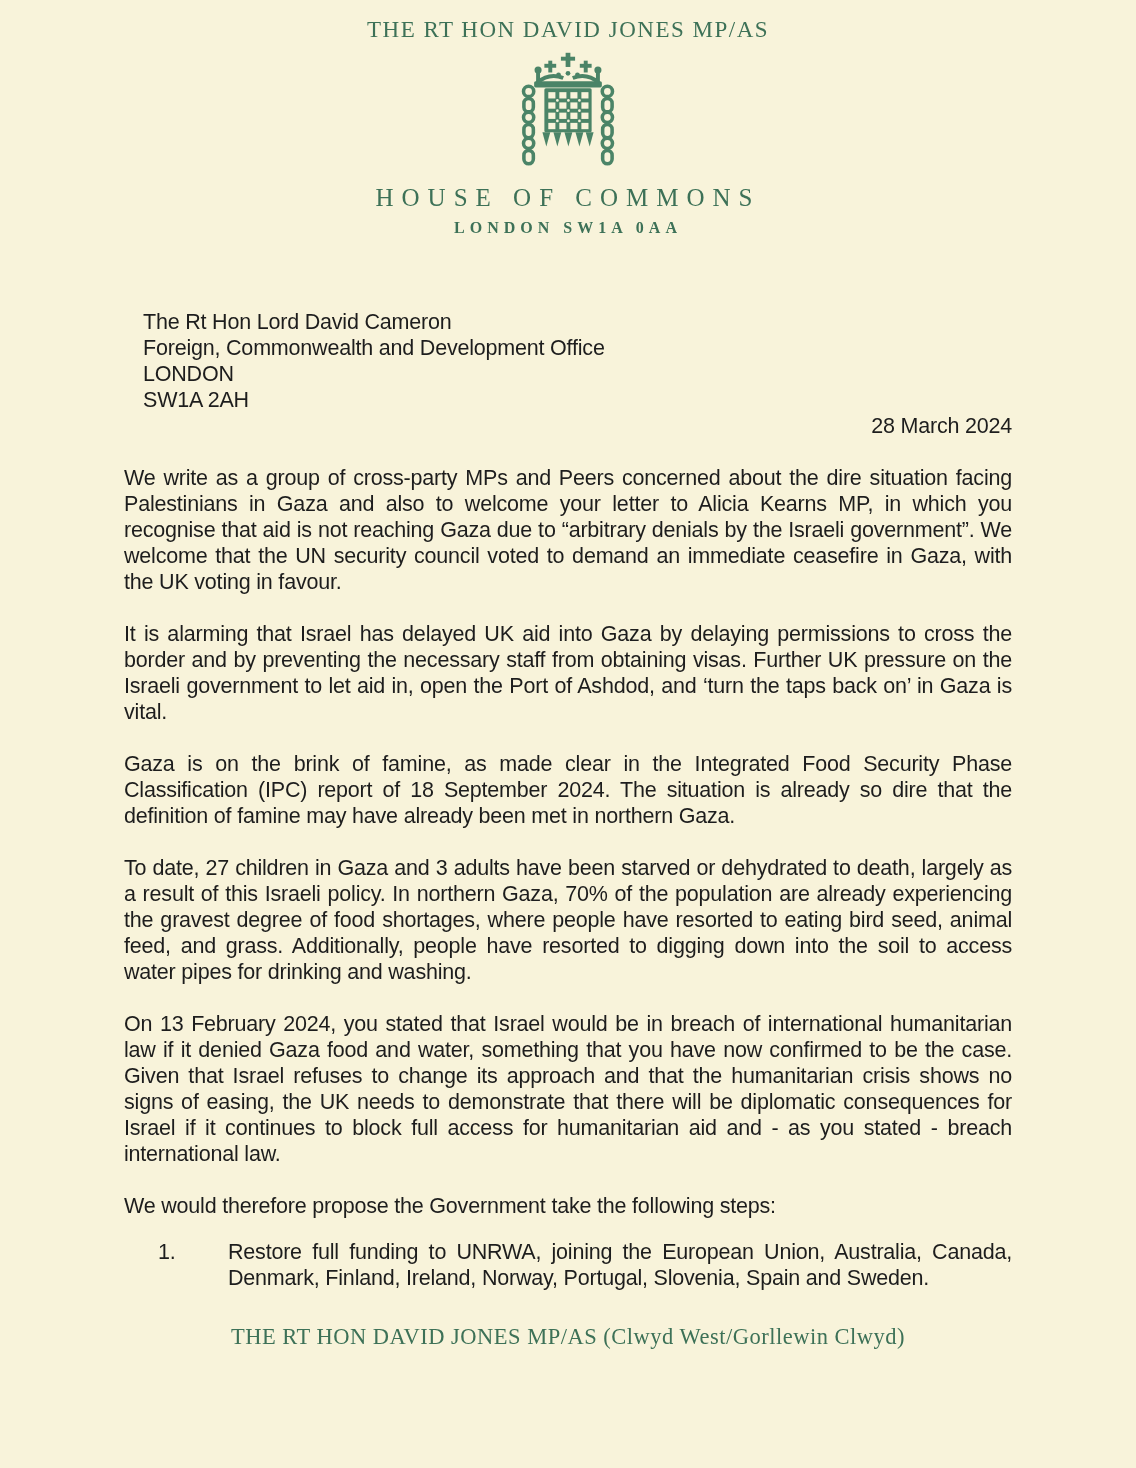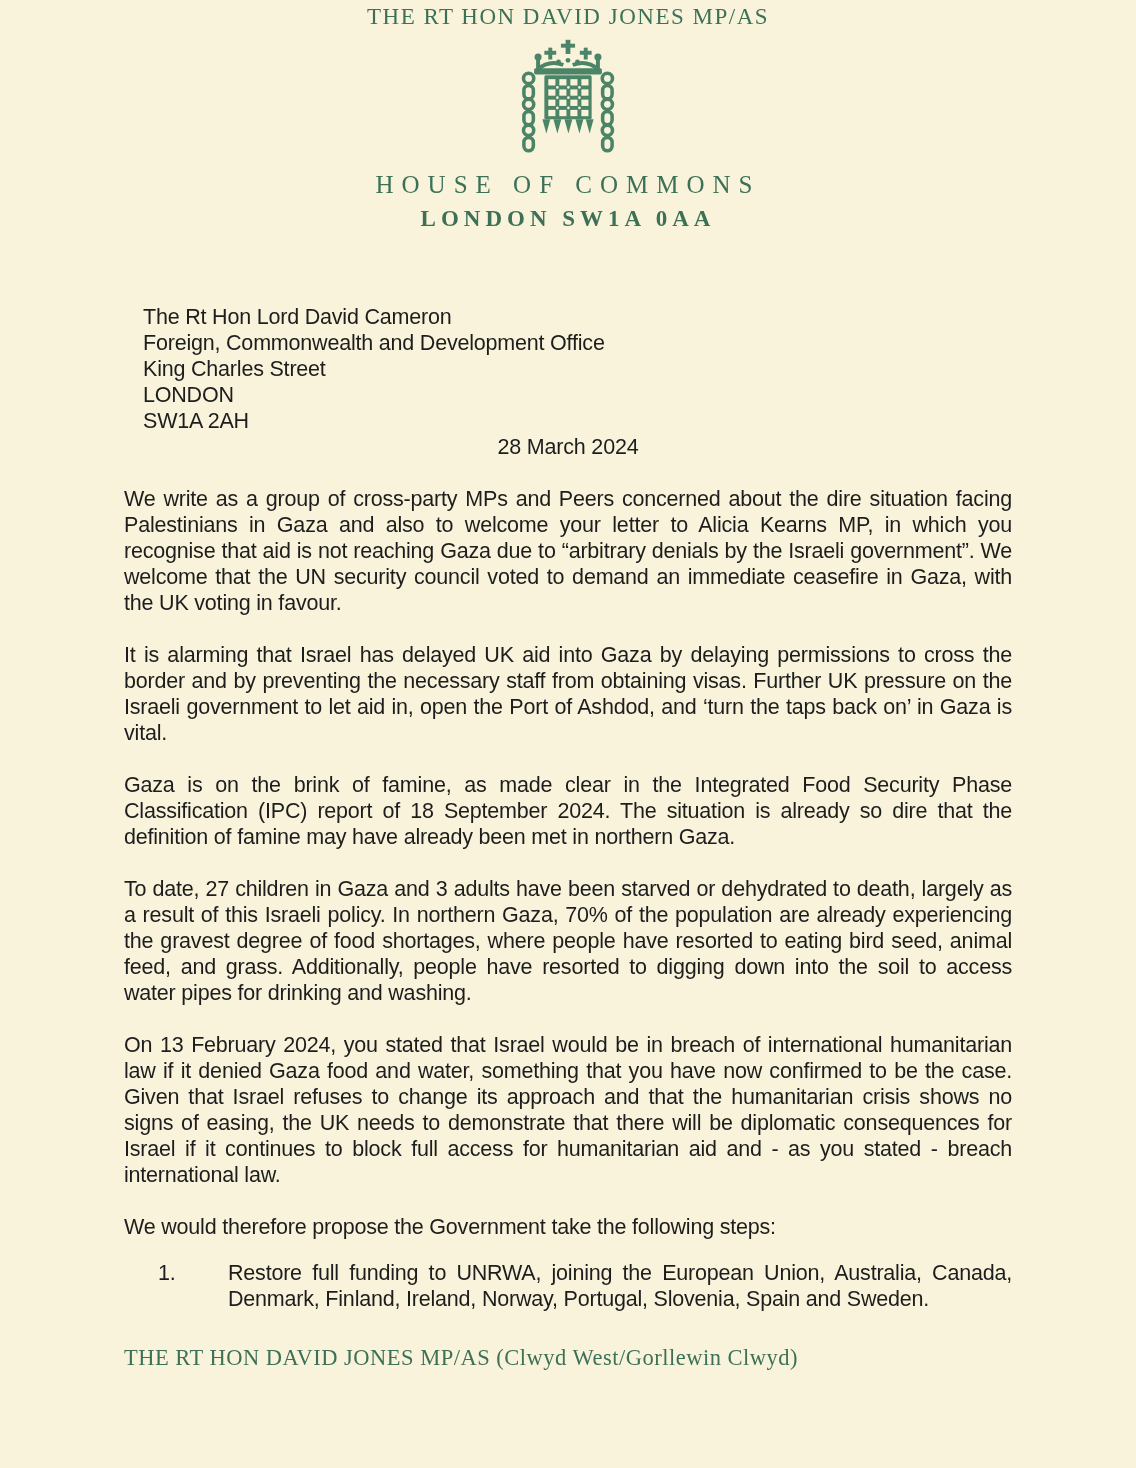--- a/index.html
+++ b/index.html
@@ -13,59 +13,60 @@
   .page{
     position:relative;
     width:1136px;height:1468px;
     margin:0 auto;
     background:var(--page-bg);
     overflow:hidden;
     font-family:"Liberation Sans", sans-serif;
     color:var(--ink);
   }
   
-  .letterhead{padding-top:4px;text-align:center;}
+  .letterhead{padding-top:17px;text-align:center;}
   .lh-name{
     font-family:"Liberation Serif", serif;
     font-size:23px;letter-spacing:1.5px;
     color:var(--green-text);
   }
   .lh-logo{margin:9px auto 0;width:120px;height:126px;color:var(--green-logo);}
   .lh-logo svg{display:block;width:100%;height:100%;}
   .lh-institution{
     margin-top:6px;
     font-family:Liberation Serif, serif;
     font-size:25px;letter-spacing:8px;
     color:var(--green-text);
   }
   .lh-address{
     margin-top:7px;
     font-family:"Liberation Serif", serif;
-    font-size:23px;font-weight:700;letter-spacing:5px;
+    font-size:16px;font-weight:700;letter-spacing:5px;
     color:var(--green-text);
   }
   
   .content{
     width:888px;margin:0 auto;
     font-size:21.5px;line-height:26px;
     letter-spacing:-0.2px;
   }
   .recipient{margin-top:72px;margin-left:19px;}
   .recipient div{min-height:26px;}
-  .date-line{text-align:center;}
+  .date-line{text-align:right;}
   .salutation{margin:26px 0 0;}
   .para{margin:26px 0 0;text-align:justify;}
   .proposal-intro{margin:26px 0 0;}
   .numbered-list{margin:20px 0 0;}
   .list-item{display:flex;padding-left:34px;}
   .li-num{width:38px;flex:0 0 38px;}
   .li-text{flex:1;text-align:justify;margin-left:32px;}
   
   .footer-signature{
     margin-top:33px;
+    text-align:center;
     font-family:"Liberation Serif", serif;
     font-size:22.5px;letter-spacing:0.5px;
     color:var(--green-text);
   }
 </style>
 </head>
 <body>
 
 <div class="page">
 
@@ -156,21 +157,20 @@
 
     <div class="lh-institution">HOUSE OF COMMONS</div>
     <div class="lh-address">LONDON SW1A 0AA</div>
   </header>
 
   <main class="content">
 
     <div class="recipient">
       <div>The Rt Hon Lord David Cameron</div>
       <div>Foreign, Commonwealth and Development Office</div>
-      <div>King Charles Street</div>
       <div>LONDON</div>
       <div>SW1A 2AH</div>
     </div>
 
     <div class="date-line">28 March 2024</div>
 
 
     <p class="para">We write as a group of cross-party MPs and Peers concerned about the dire situation facing Palestinians in Gaza and also to welcome your letter to Alicia Kearns MP, in which you recognise that aid is not reaching Gaza due to “arbitrary denials by the Israeli government”. We welcome that the UN security council voted to demand an immediate ceasefire in Gaza, with the UK voting in favour.</p>
     <p class="para">It is alarming that Israel has delayed UK aid into Gaza by delaying permissions to cross the border and by preventing the necessary staff from obtaining visas. Further UK pressure on the Israeli government to let aid in, open the Port of Ashdod, and ‘turn the taps back on’ in Gaza is vital.</p>
     <p class="para">Gaza is on the brink of famine, as made clear in the Integrated Food Security Phase Classification (IPC) report of 18 September 2024. The situation is already so dire that the definition of famine may have already been met in northern Gaza.</p>

